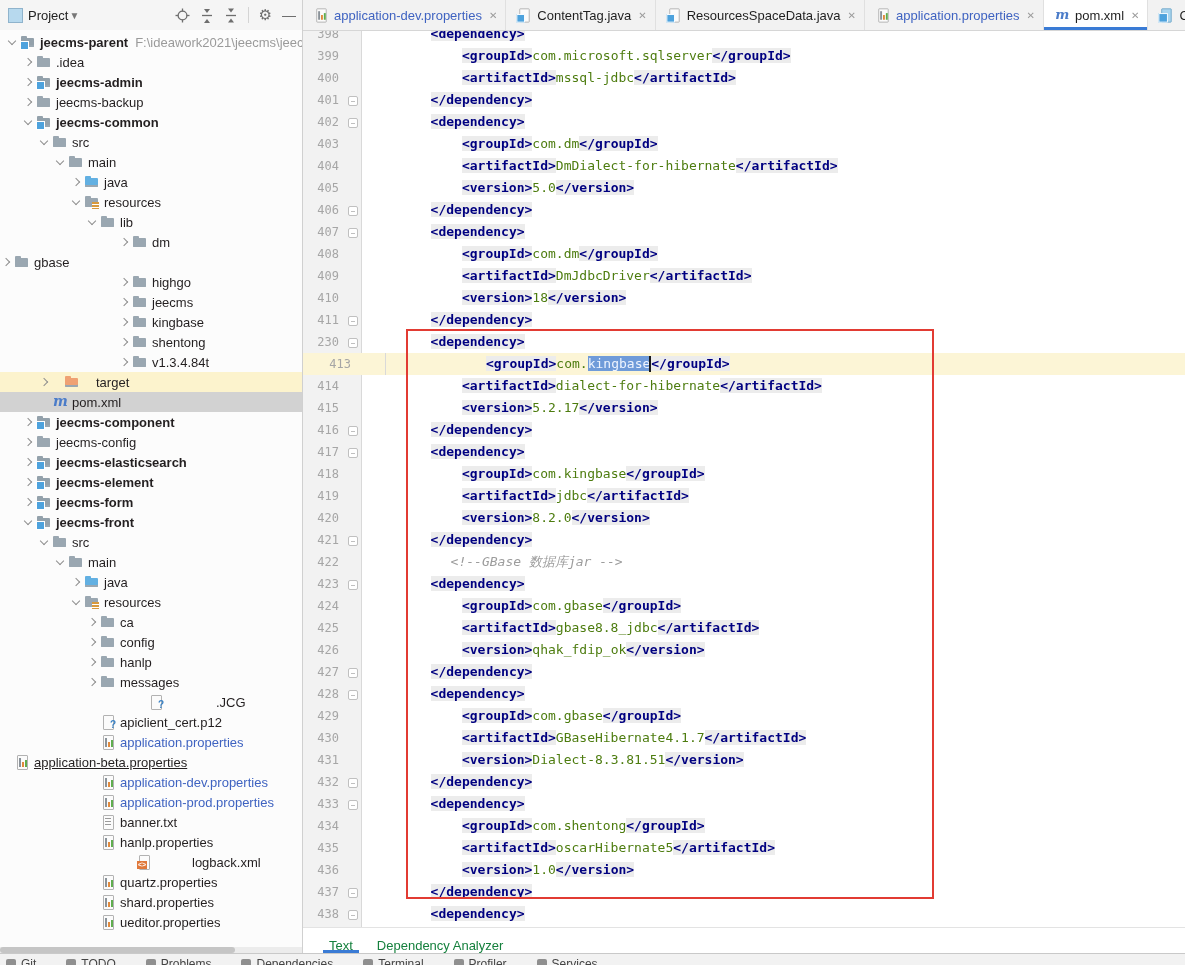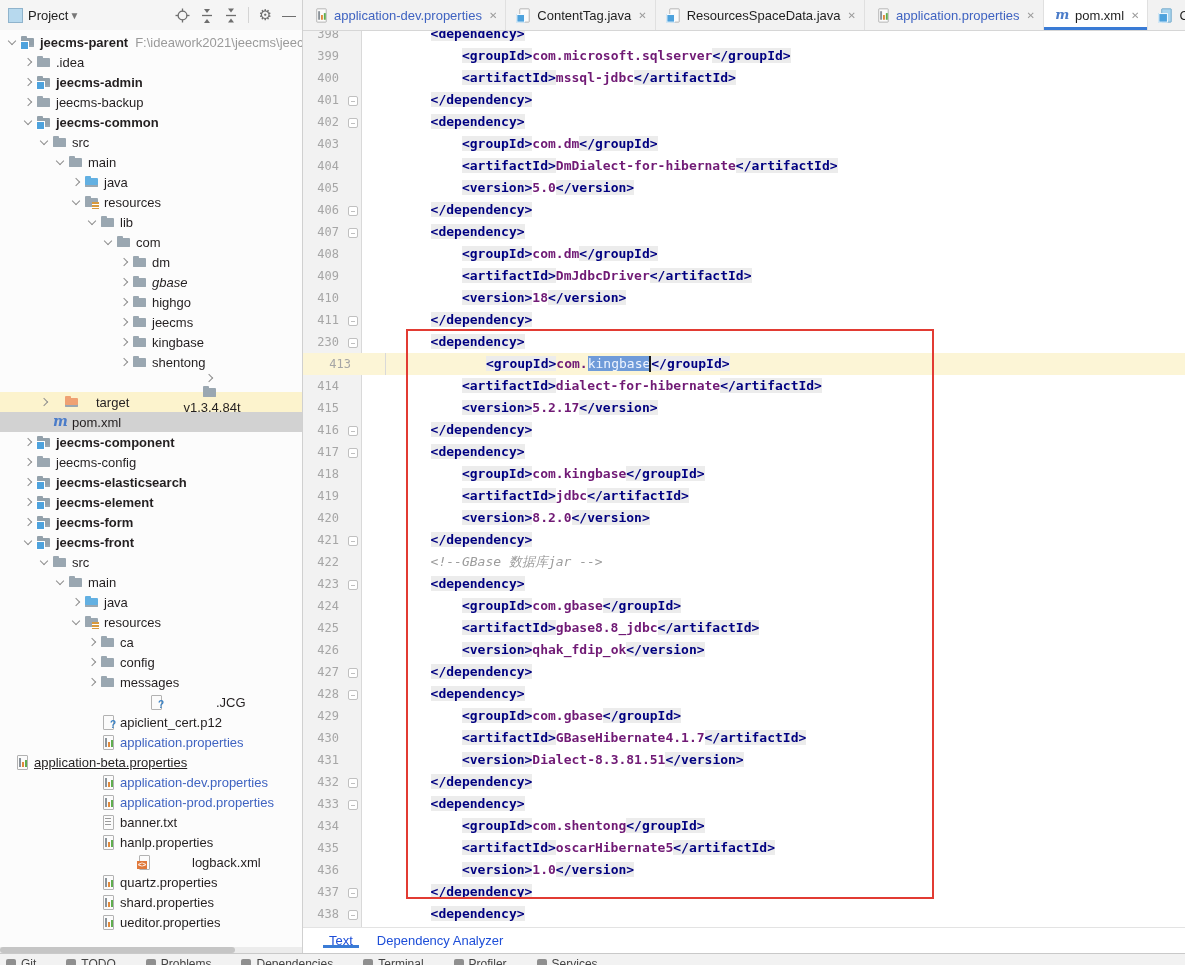--- a/index.html
+++ b/index.html
@@ -81,28 +81,28 @@
   #editor{flex:1;position:relative;background:#fff;overflow:hidden;}
   .cl{height:22px;display:flex;align-items:center;font-family:"DejaVu Sans Mono",monospace;font-size:13px;line-height:22px;white-space:pre;}
   .cl .ln{width:42px;flex:none;text-align:right;padding-right:6px;color:#a6a6a6;font-size:12px;background:#f2f2f2;height:22px;box-sizing:border-box;}
   .cl .fold{width:17px;flex:none;height:22px;background:#f2f2f2;border-right:1px solid #d9d9d9;position:relative;box-sizing:border-box;}
   .cl .fold.f-start::after,.cl .fold.f-end::after{content:"";position:absolute;left:3px;top:7px;width:8px;height:8px;
     border:1px solid #c0c0c0;border-radius:2px;background:linear-gradient(#c0c0c0,#c0c0c0) 50% 50%/4px 1px no-repeat,#fff;}
   .cl.current{background:#fcf5d6;}
   .cl.current .ln,.cl.current .fold{background:#fcf5d6;margin-left:12px;}
   .codetext{padding-left:6px;}
   .seg-tag{color:#000080;font-weight:bold;background:#ececec;}
-  .seg-val{color:#701a75;font-weight:bold;}
-  .seg-com{color:#9c9c9c;font-style:italic;}
+  .seg-val{color:#4d7c0f;}
+  .seg-com{color:#9c9c9c;font-style:italic;margin-left:20px;}
   .seg-sel{color:#eef4fe;background:#6f9bd9;}
   .seg-caret{display:inline-block;width:2px;height:16px;background:#1a1a1a;vertical-align:middle;margin:0 0 2px -1px;}
 
   #red-box{position:absolute;left:103px;top:298px;width:528px;height:570px;border:2px solid #e23b33;box-sizing:border-box;pointer-events:none;}
 
-  .bottom-tabs{height:25px;flex:none;background:#fff;border-top:1px solid #e3e3e3;display:flex;align-items:center;padding-left:14px;font-size:13px;color:#1d4ed8;}
+  .bottom-tabs{height:25px;flex:none;background:#fff;border-top:1px solid #e3e3e3;display:flex;align-items:flex-end;padding-left:14px;font-size:13px;color:#15803d;}
   .btab{display:flex;align-items:center;padding:0 12px;position:relative;cursor:default;}
   .btab.active::after{content:"";position:absolute;left:6px;right:6px;bottom:0;height:3px;background:#3a7bd5;}
 
   
   #status-bar{height:12px;background:#f2f2f2;border-top:1px solid #c9c9c9;overflow:hidden;display:flex;padding-left:6px;}
   .sb-item{display:flex;align-items:flex-start;margin-right:30px;font-size:12px;color:#444;white-space:nowrap;margin-top:3px;line-height:14px;}
   .sb-item .sb-ico{width:10px;height:10px;background:#8f8f8f;border-radius:2px;margin:2px 5px 0 0;flex:none;}
 </style>
 </head>
 <body>
@@ -196,31 +196,26 @@
           <span class="ti folder-res">
             <span class="sub"></span>
           </span>
           <span class="tlabel">resources</span>
         </div>
         <div class="trow" style="padding-left: 86px;">
           <span class="chev c-open"></span>
           <span class="ti folder"><span class="sub"></span></span>
           <span class="tlabel">lib</span>
         </div>
-        <div class="trow" style="padding-left: 102px;">
-          <span class="chev c-open"></span>
-          <span class="ti folder"><span class="sub"></span></span>
-          <span class="tlabel">com</span>
-        </div>
         <div class="trow" style="padding-left: 118px;">
           <span class="chev c-closed"></span>
           <span class="ti folder"><span class="sub"></span></span>
           <span class="tlabel">dm</span>
         </div>
-        <div class="trow" style="padding-left: 118px; font-style: italic;">
+        <div class="trow" style="">
           <span class="chev c-closed"></span>
           <span class="ti folder"><span class="sub"></span></span>
           <span class="tlabel">gbase</span>
         </div>
         <div class="trow" style="padding-left: 118px;">
           <span class="chev c-closed"></span>
           <span class="ti folder"><span class="sub"></span></span>
           <span class="tlabel">highgo</span>
         </div>
         <div class="trow" style="padding-left: 118px;">
@@ -231,21 +226,21 @@
         <div class="trow" style="padding-left: 118px;">
           <span class="chev c-closed"></span>
           <span class="ti folder"><span class="sub"></span></span>
           <span class="tlabel">kingbase</span>
         </div>
         <div class="trow" style="padding-left: 118px;">
           <span class="chev c-closed"></span>
           <span class="ti folder"><span class="sub"></span></span>
           <span class="tlabel">shentong</span>
         </div>
-        <div class="trow" style="padding-left: 118px; flex-direction: column;">
+        <div class="trow" style="padding-left: 118px;">
           <span class="chev c-closed"></span>
           <span class="ti folder"><span class="sub"></span></span>
           <span class="tlabel">v1.3.4.84t</span>
         </div>
         <div class="trow bg-highlight" style="padding-left: 38px; gap: 12px;">
           <span class="chev c-closed"></span>
           <span class="ti folder-orange"><span class="sub"></span></span>
           <span class="tlabel">target</span>
         </div>
         <div class="trow bg-selected" style="padding-left: 38px;">
@@ -319,20 +314,25 @@
         </div>
         <div class="trow" style="padding-left: 86px;">
           <span class="chev c-closed"></span>
           <span class="ti folder"><span class="sub"></span></span>
           <span class="tlabel">ca</span>
         </div>
         <div class="trow" style="padding-left: 86px;">
           <span class="chev c-closed"></span>
           <span class="ti folder"><span class="sub"></span></span>
           <span class="tlabel">config</span>
+        </div>
+        <div class="trow" style="padding-left: 86px;">
+          <span class="chev c-closed"></span>
+          <span class="ti folder"><span class="sub"></span></span>
+          <span class="tlabel">hanlp</span>
         </div>
         <div class="trow" style="padding-left: 86px;">
           <span class="chev c-closed"></span>
           <span class="ti folder"><span class="sub"></span></span>
           <span class="tlabel">messages</span>
         </div>
         <div class="trow" style="padding-left: 86px; gap: 48px;">
           <span class="chev"></span>
           <span class="ti unknown">
             <span class="sub"></span>

